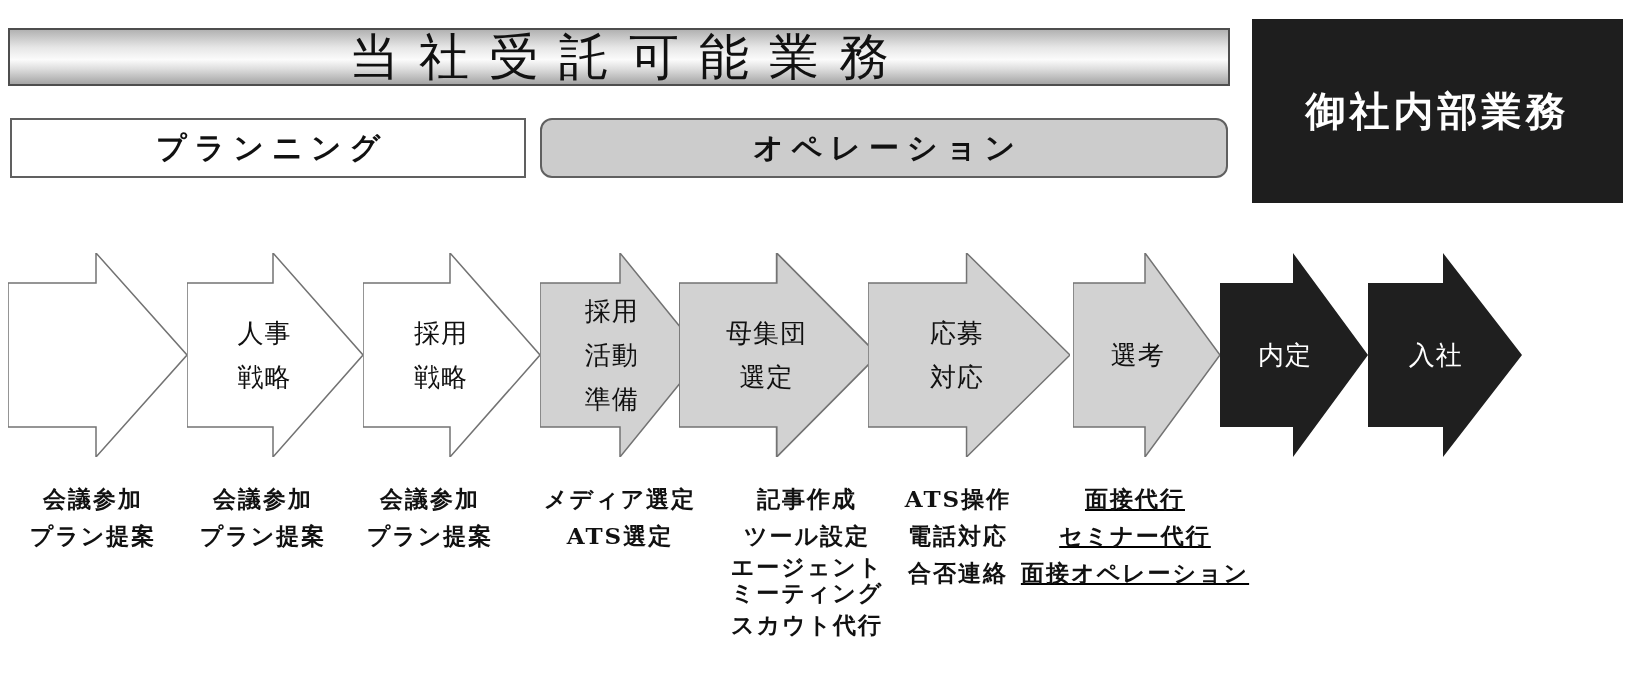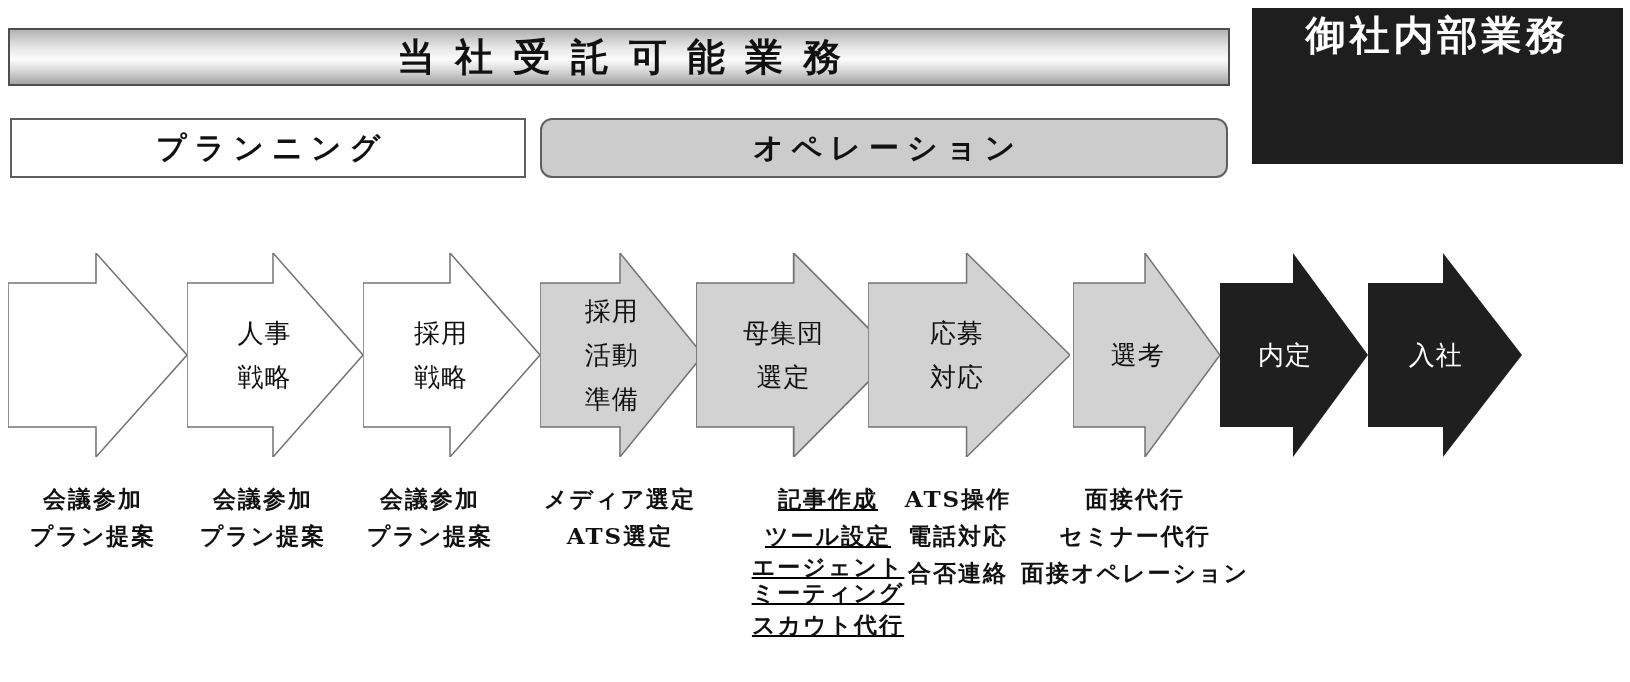--- a/index.html
+++ b/index.html
@@ -12,40 +12,40 @@
   .abs { position: absolute; box-sizing: border-box; }
 
   
   .header-bar {
     left: 8px; top: 28px; width: 1222px; height: 58px;
     border: 2px solid #4e4e4e;
     background: linear-gradient(180deg, #b2b2b2 0%, #e6e6e6 32%, #fbfbfb 55%, #dedede 72%, #a5a5a5 100%);
     display: flex; align-items: center; justify-content: center;
   }
   .header-bar span {
-    font-size: 38px; font-weight: 700; color: #111;
+    font-size: 50px; font-weight: 400; color: #111;
     letter-spacing: 20px; text-indent: 20px; white-space: nowrap;
   }
 
   .section-box {
     top: 118px; height: 60px;
     border: 2px solid #606060;
     display: flex; align-items: center; justify-content: center;
   }
   .section-box span {
     font-size: 30px; font-weight: 700; color: #111;
     letter-spacing: 8px; text-indent: 8px; white-space: nowrap;
   }
   .planning-box { left: 10px; width: 516px; background: #ffffff; }
   .operation-box { left: 540px; width: 688px; background: #cccccc; border-radius: 12px; }
 
   .internal-box {
-    left: 1252px; top: 8px; width: 371px; height: 156px;
+    left: 1252px; top: 19px; width: 371px; height: 184px;
     background: #1e1e1e;
-    display: flex; justify-content: center;
+    display: flex; align-items: center; justify-content: center;
   }
   .internal-box span {
     font-size: 40px; font-weight: bold; color: #ffffff;
     letter-spacing: 4px; white-space: nowrap;
   }
 
   
   .arrow { top: 253px; height: 204px; position: absolute; }
   .arrow svg { display: block; width: 100%; height: 100%; }
   .arrow .labels {
@@ -115,21 +115,21 @@
     <div class="abs arrow gray" style="left: 540px; width: 163px;">
       <svg viewBox="0 0 163 204" preserveAspectRatio="none">
         <polygon points="0,30 80,30 80,0 163,102 80,204 80,174 0,174" fill="#d2d2d2" stroke="#737373" stroke-width="1.5"></polygon>
       </svg>
       <div class="labels">
         <div>採用</div>
         <div>活動</div>
         <div>準備</div>
       </div>
     </div>
-    <div class="abs arrow gray" style="left: 696px; width: 199px;">
+    <div class="abs arrow gray" style="left: 679px; width: 199px;">
       <svg viewBox="0 0 165 204" preserveAspectRatio="none">
         <polygon points="0,30 81,30 81,0 165,102 81,204 81,174 0,174" fill="#d2d2d2" stroke="#737373" stroke-width="1.5"></polygon>
       </svg>
       <div class="labels">
         <div>母集団</div>
         <div>選定</div>
       </div>
     </div>
     <div class="abs arrow gray" style="left: 868px; width: 202px;">
       <svg viewBox="0 0 205 204" preserveAspectRatio="none">
@@ -175,30 +175,30 @@
       <div class="task">プラン提案</div>
     </div>
     <div class="task-col" style="left: 280px;">
       <div class="task">会議参加</div>
       <div class="task">プラン提案</div>
     </div>
     <div class="task-col" style="left: 470px;">
       <div class="task">メディア選定</div>
       <div class="task">ATS選定</div>
     </div>
-    <div class="task-col" style="left: 678px; text-decoration: underline;">
+    <div class="task-col" style="left: 657px;">
       <div class="task">記事作成</div>
       <div class="task">ツール設定</div>
       <div class="task">エージェント
 ミーティング</div>
       <div class="task">スカウト代行</div>
     </div>
     <div class="task-col" style="left: 808px;">
       <div class="task">ATS操作</div>
       <div class="task">電話対応</div>
       <div class="task">合否連絡</div>
     </div>
-    <div class="task-col" style="left: 985px;">
+    <div class="task-col" style="left: 985px; text-decoration: underline;">
       <div class="task">面接代行</div>
       <div class="task">セミナー代行</div>
       <div class="task">面接オペレーション</div>
     </div>
   </div>
 
 </body></html>

